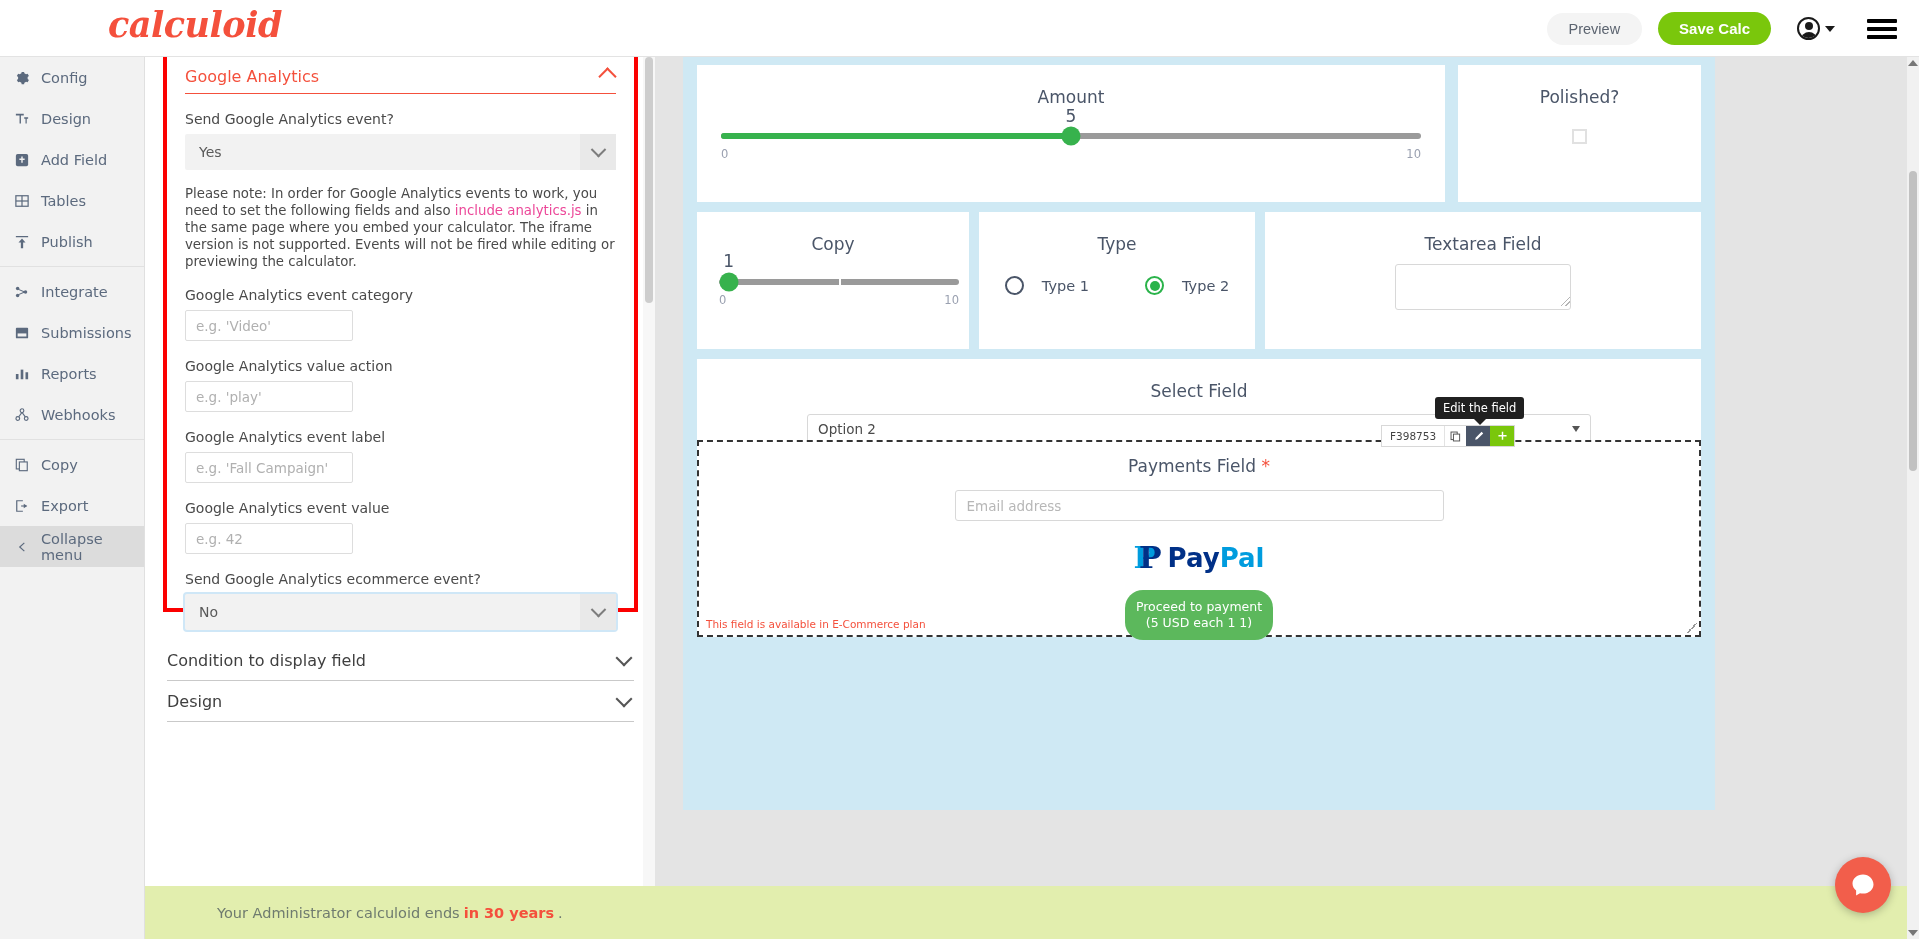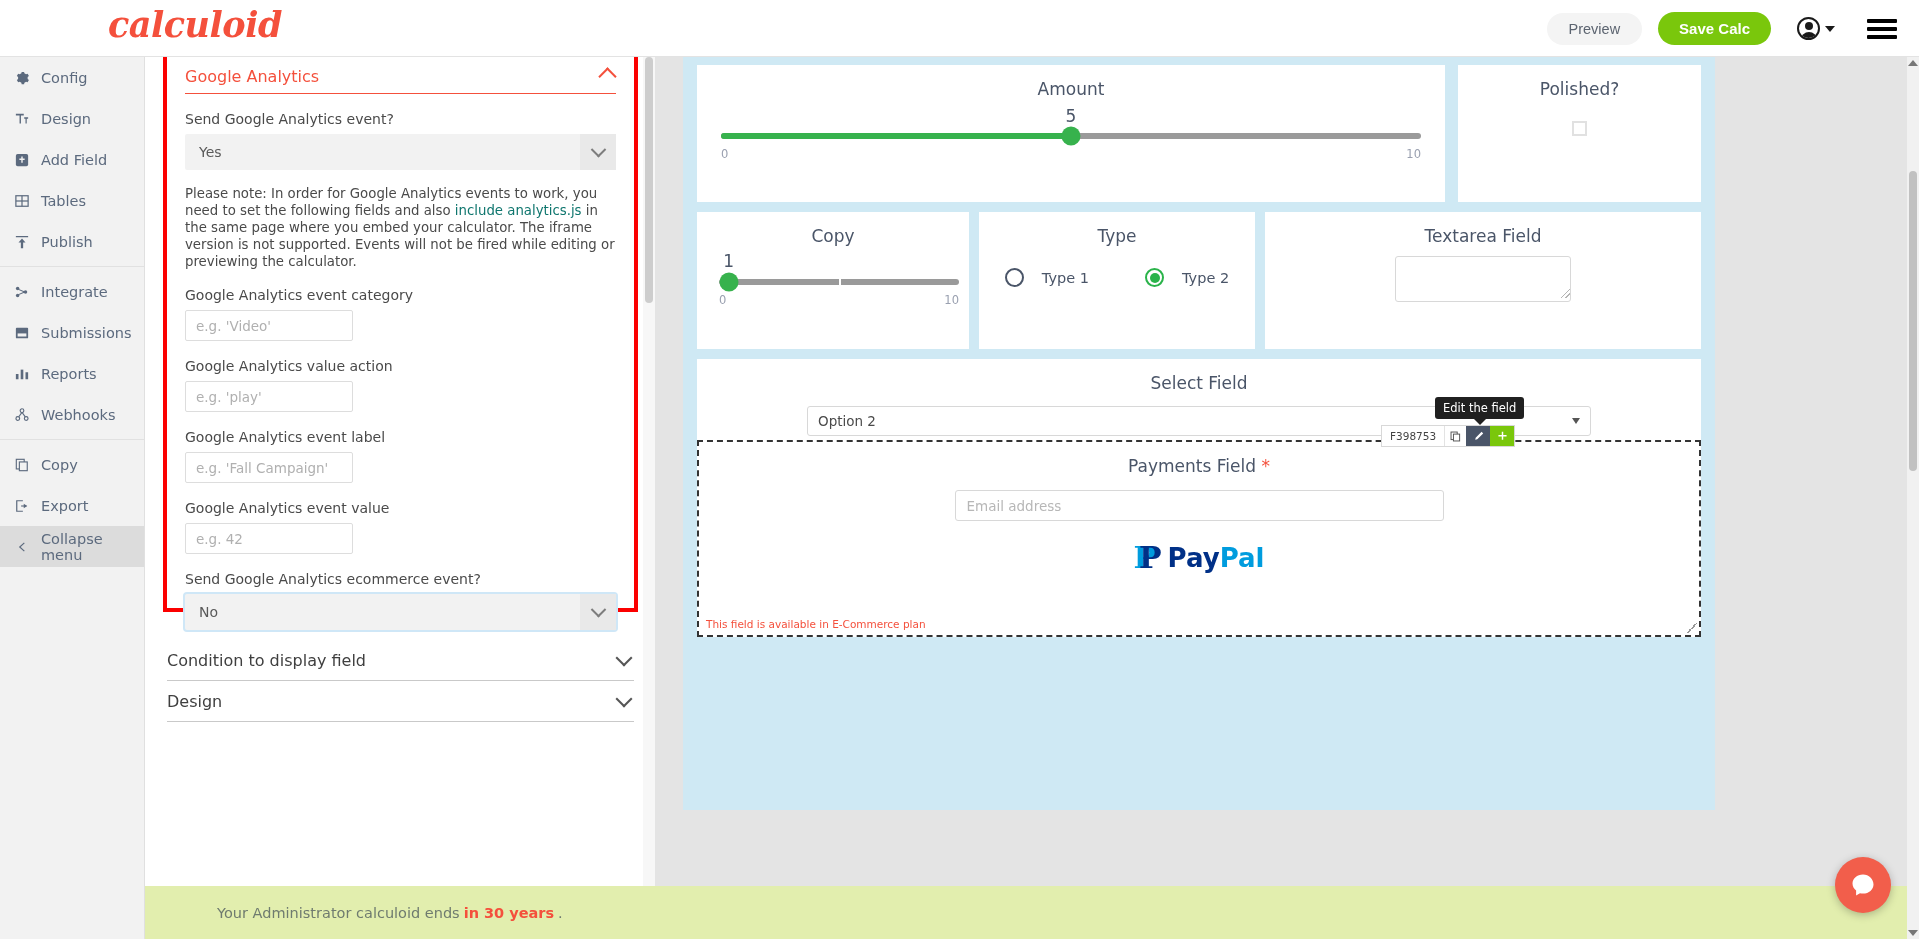--- a/index.html
+++ b/index.html
@@ -106,21 +106,21 @@
     position:absolute; right:0; top:0; width:36px; height:36px;
     background:#e9e9e9; display:flex; align-items:center; justify-content:center;
   }
   .sel-arrow i {
     width:11px; height:11px; border-right:2px solid #7d7d7d; border-bottom:2px solid #7d7d7d;
     transform: rotate(45deg) translate(-2px,-2px); display:block;
   }
   .ga-note {
     font-size: 13.3px; color:#4a4a4a; line-height:17px; margin-top:15px;
   }
-  .ga-note a { color:#0f766e; text-decoration:none; }
+  .ga-note a { color:#ec4899; text-decoration:none; }
   .txt-input {
     width: 168px; height: 31px; border:1px solid #dddddd; border-radius:2px;
     background:#fff; font-size:13.5px; color:#333; padding-left:10px;
     font-family: inherit;
   }
   .txt-input::placeholder { color:#b0b0b0; }
 
   .accordion {
     position:absolute; left:22px; top:583px; width:467px;
   }
@@ -147,21 +147,21 @@
     background:#e4e4e4; overflow:hidden;
   }
   .canvas {
     position:absolute; left:28px; top:0px; width:1032px; height:753px;
     background:#cfe9f4;
   }
   .card {
     position:absolute; background:#ffffff;
   }
   .card-title {
-    text-align:center; color:#4a5568; font-size:17px; padding-top:14px;
+    text-align:center; color:#4a5568; font-size:17px; padding-top:14px;margin-top:8px;
   }
   
   .slider-wrap { position:absolute; }
   .slider-val { position:absolute; color:#4a5568; font-size:17px; transform:translateX(-50%); }
   .slider-track {
     position:absolute; height:6px; background:#9a9a9a; border-radius:3px; width:100%;
   }
   .slider-fill { position:absolute; height:6px; background:#37b24d; border-radius:3px; left:0; }
   .slider-knob {
     position:absolute; width:19px; height:19px; border-radius:50%;
@@ -558,20 +558,24 @@
     <div class="pay-card" style="left:14px; top:383px; width:1004px; height:197px;">
       <div class="pay-title">
         <span>Payments Field</span>
         <span class="star">*</span>
       </div>
       <input class="email-in" placeholder="Email address" style="">
       <div class="paypal">
         <span class="pp-mark"><span class="pp-a">P</span><span class="pp-b">P</span></span>
         <span class="pp-txt"><span class="pp-pay">Pay</span><span class="pp-pal">Pal</span></span>
       </div>
+      <button class="proceed">
+        <span>Proceed to payment</span><br>
+        <span>(5 USD each 1 1)</span>
+      </button>
       <div class="ecom-note">This field is available in E-Commerce plan</div>
       <span class="pay-grip"></span>
     </div>
 
   </div>
 </div>
 
 <div class="footer-banner">
   <span>Your Administrator calculoid ends </span>
     <b>in 30 years</b>

